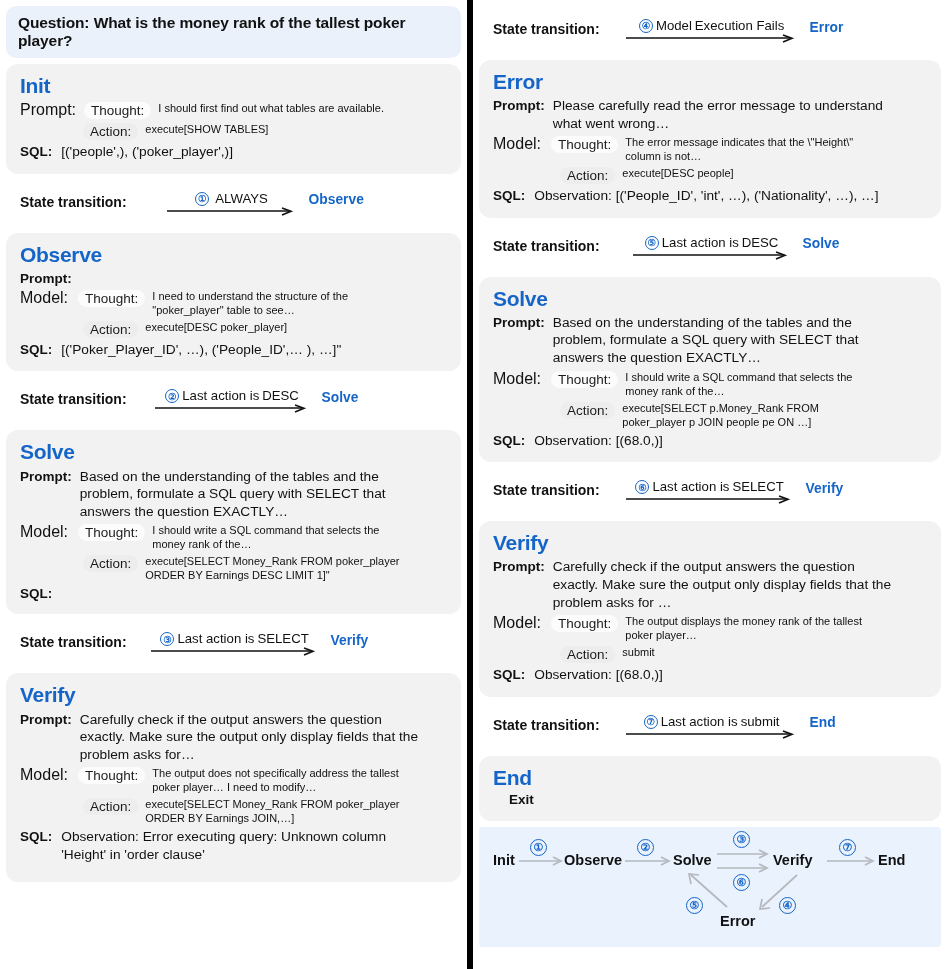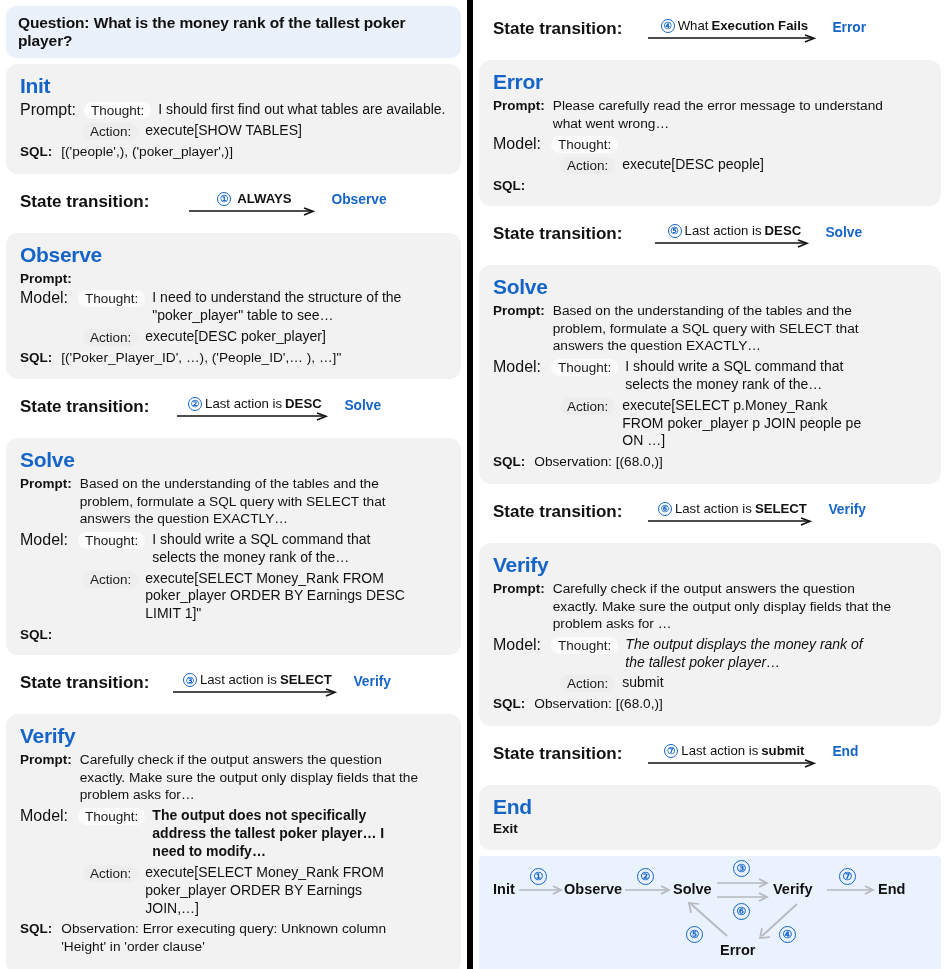--- a/index.html
+++ b/index.html
@@ -39,21 +39,21 @@
     padding:8px 14px 10px 14px;
   }
   .card-title{
     color:#1565c8;
     font-weight:800;
     font-size:21px;
     letter-spacing:-0.3px;
     margin:2px 0 4px 0;
     line-height:1.1;
   }
-  .exit-line{font-weight:700;font-size:13.5px;margin-top:-1px;}
+  .exit-line{font-weight:700;font-size:13.5px;margin-top:-1px;margin-left:16px;}
 
   .row{display:flex;align-items:flex-start;margin:3px 0;}
   .row .lbl{
     font-weight:700;
     font-size:13.5px;
     flex:0 0 auto;
     padding-top:1px;
     white-space:nowrap;
   }
   .row .body{font-size:13.7px;line-height:1.28;margin-left:6px;}
@@ -64,32 +64,32 @@
     border-radius:9px;
     padding:1px 7px;
     font-size:13.5px;
     color:#1c1c1c;
     white-space:nowrap;
   }
   .pill.action{background:#ededed;}
 
   .sub{display:flex;align-items:flex-start;margin:3px 0;}
   .sub .pillwrap{flex:0 0 auto;}
-  .sub .txt{font-size:14px;line-height:1.28;margin-left:7px;}
+  .sub .txt{font-size:11px;line-height:1.28;margin-left:7px;}
 
   
   .trans{
     background:#ffffff;
     border-radius:12px;
     margin:5px 6px 0 6px;
     padding:9px 14px 11px 14px;
     display:flex;
     align-items:center;
   }
-  .trans .tlabel{font-weight:700;font-size:17px;flex:0 0 auto;}
+  .trans .tlabel{font-weight:700;font-size:14px;flex:0 0 auto;}
   .arrowbox{
     position:relative;
     flex:0 0 auto;
     margin-left:24px;
     min-width:150px;
     height:28px;
     display:flex;
     flex-direction:column;
     justify-content:flex-end;
     align-items:center;
@@ -120,21 +120,21 @@
   .arrowline svg{display:block;width:100%;height:8px;overflow:visible;}
   .trans .dest{
     color:#1565c8;
     font-weight:700;
     font-size:13.8px;
     margin-left:12px;
     flex:0 0 auto;
     align-self:center;
     padding-bottom:4px;
   }
-  .bold{font-weight:700;}
+  .bold{font-weight:400;}
 
   
   .diagram{
     background:#eaf2fd;
     margin:6px 6px 6px 6px;
     border-radius:4px;
     height:120px;
     position:relative;
   }
   .diagram svg{position:absolute;left:0;top:0;}
@@ -282,21 +282,21 @@
 
       <div class="card" style="padding-bottom:16px;">
         <div class="card-title">Verify</div>
         <div class="row">
           <div class="lbl">Prompt:</div>
           <div class="body" style="margin-left:8px;max-width:340px;">Carefully check if the output answers the question exactly. Make sure the output only display fields that the problem asks for…</div>
         </div>
         <div class="sub">
           <div class="lbl">Model:</div>
           <div class="pillwrap" style="margin-left:10px;"><span class="pill">Thought:</span></div>
-          <div class="txt" style="max-width:258px;font-weight:bold;">The output does not specifically address the tallest poker player… I need to modify…</div>
+          <div class="txt" style="max-width:258px;">The output does not specifically address the tallest poker player… I need to modify…</div>
         </div>
         <div class="sub" style="margin-left:63px;">
           <div class="pillwrap"><span class="pill action">Action:</span></div>
           <div class="txt" style="max-width:272px;">execute[SELECT Money_Rank FROM poker_player ORDER BY Earnings JOIN,…]</div>
         </div>
         <div class="row">
           <div class="lbl">SQL:</div>
           <div class="body" style="margin-left:9px;max-width:356px;">Observation: Error executing query: Unknown column 'Height' in 'order clause'</div>
         </div>
       </div>
@@ -307,21 +307,21 @@
 
   <div class="col col-right">
    <div class="inner">
     <div class="stack">
 
       <div class="trans" style="margin-top:6px;">
         <div class="tlabel">State transition:</div>
         <div class="arrowbox" style="min-width:172px;margin-left:26px;">
           <div class="cond">
             <span class="circnum">④</span>
-            <span>What </span>
+            <span>Model </span>
                 <span class="bold">Execution Fails</span>
           </div>
           <div class="arrowline">
             <svg viewBox="0 0 172 8" preserveAspectRatio="none">
                   <line x1="0" y1="3" x2="164" y2="3" stroke="#111" stroke-width="1.6"></line>
                   <polyline points="157,0 166,3.2 157,7" fill="none" stroke="#111" stroke-width="1.6"></polyline>
                 </svg>
           </div>
         </div>
         <div class="dest">Error</div>
@@ -329,27 +329,29 @@
 
       <div class="card">
         <div class="card-title">Error</div>
         <div class="row">
           <div class="lbl">Prompt:</div>
           <div class="body" style="margin-left:8px;max-width:345px;">Please carefully read the error message to understand what went wrong…</div>
         </div>
         <div class="sub">
           <div class="lbl">Model:</div>
           <div class="pillwrap" style="margin-left:10px;"><span class="pill">Thought:</span></div>
+          <div class="txt" style="max-width:255px;">The error message indicates that the \"Height\" column is not…</div>
         </div>
         <div class="sub" style="margin-left:67px;">
           <div class="pillwrap"><span class="pill action">Action:</span></div>
           <div class="txt">execute[DESC people]</div>
         </div>
         <div class="row">
           <div class="lbl">SQL:</div>
+          <div class="body" style="margin-left:9px;">Observation: [('People_ID', 'int', …), ('Nationality', …), …]</div>
         </div>
       </div>
 
       <div class="trans">
         <div class="tlabel">State transition:</div>
         <div class="arrowbox" style="min-width:158px;margin-left:33px;">
           <div class="cond">
             <span class="circnum">⑤</span>
             <span>Last action is </span>
                 <span class="bold">DESC</span>
@@ -405,21 +407,21 @@
 
       <div class="card">
         <div class="card-title">Verify</div>
         <div class="row">
           <div class="lbl">Prompt:</div>
           <div class="body" style="margin-left:8px;max-width:340px;">Carefully check if the output answers the question exactly. Make sure the output only display fields that the problem asks for …</div>
         </div>
         <div class="sub">
           <div class="lbl">Model:</div>
           <div class="pillwrap" style="margin-left:10px;"><span class="pill">Thought:</span></div>
-          <div class="txt" style="max-width:248px;font-style:italic;">The output displays the money rank of the tallest poker player…</div>
+          <div class="txt" style="max-width:248px;">The output displays the money rank of the tallest poker player…</div>
         </div>
         <div class="sub" style="margin-left:67px;">
           <div class="pillwrap"><span class="pill action">Action:</span></div>
           <div class="txt">submit</div>
         </div>
         <div class="row">
           <div class="lbl">SQL:</div>
           <div class="body" style="margin-left:9px;">Observation: [(68.0,)]</div>
         </div>
       </div>

